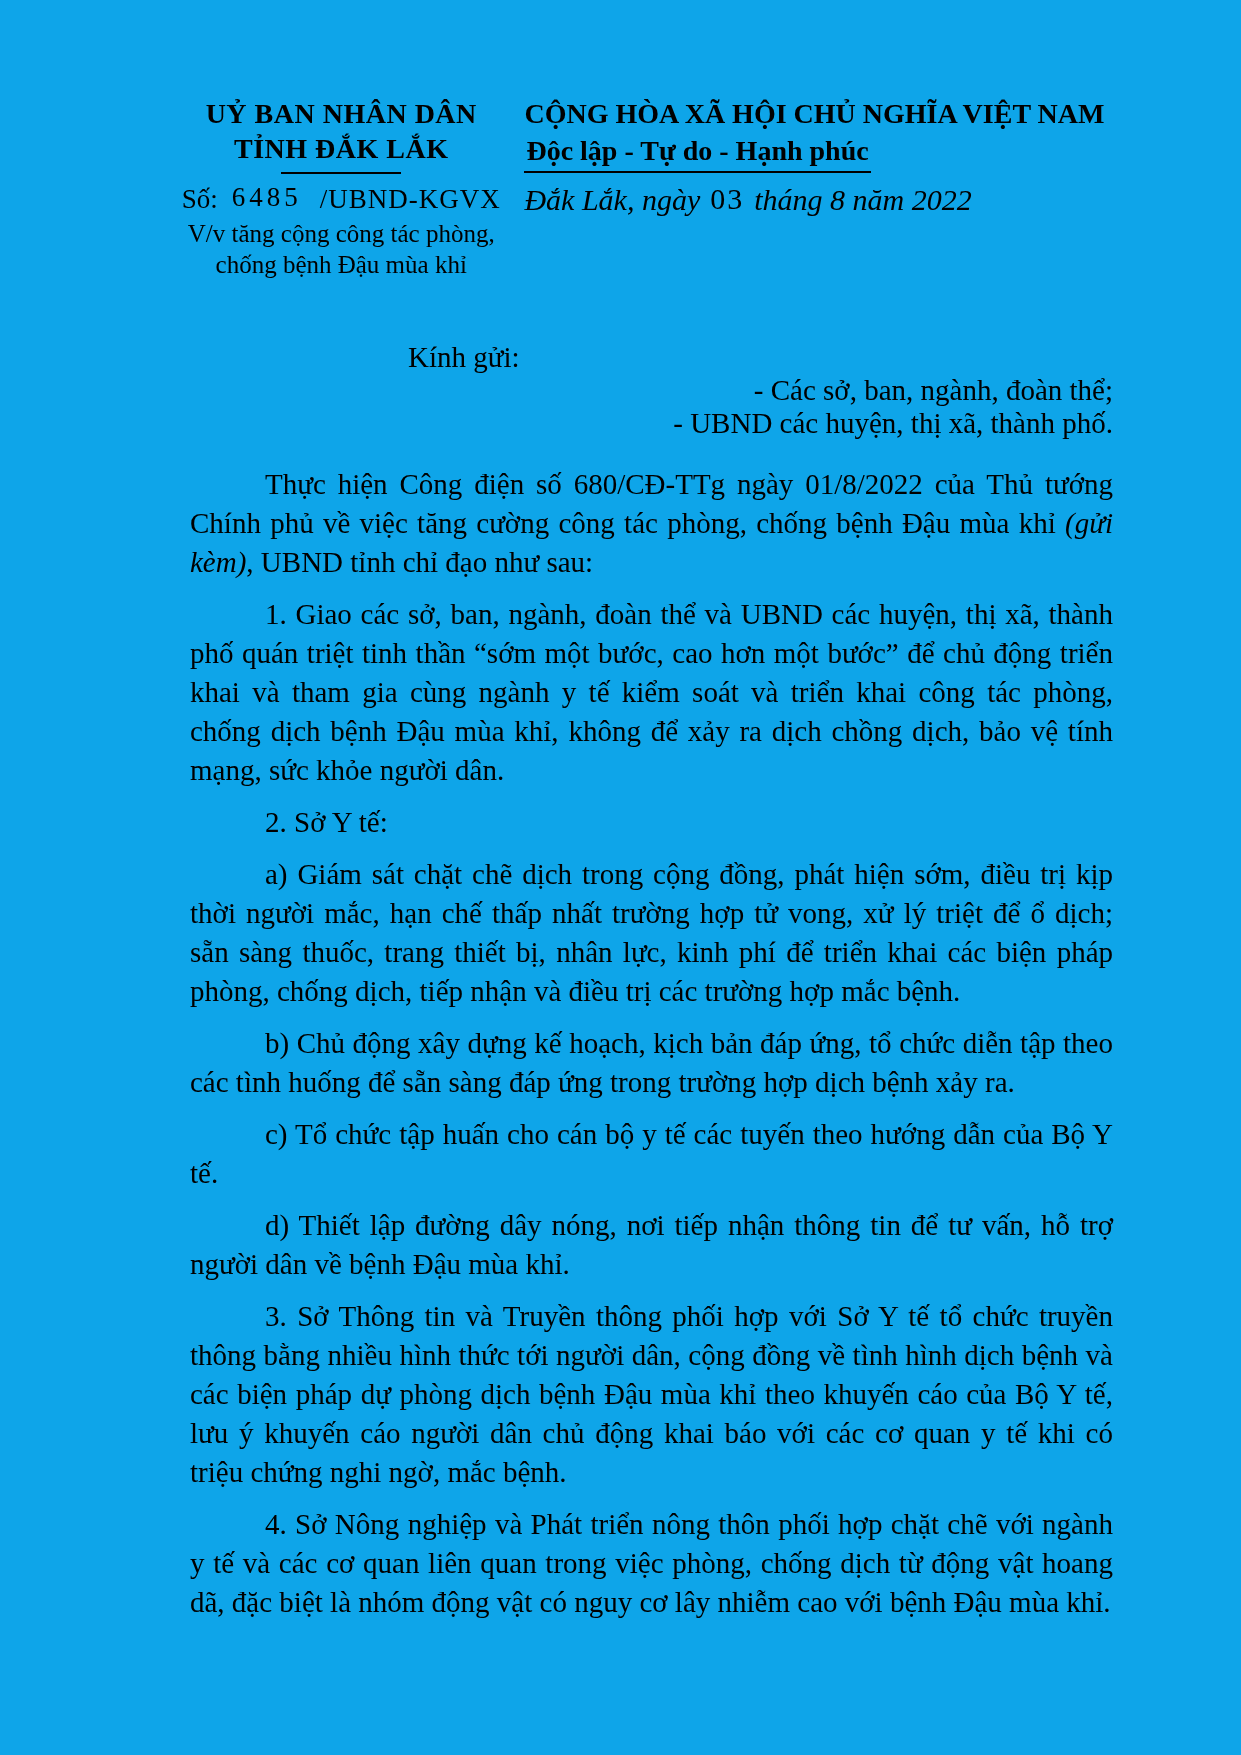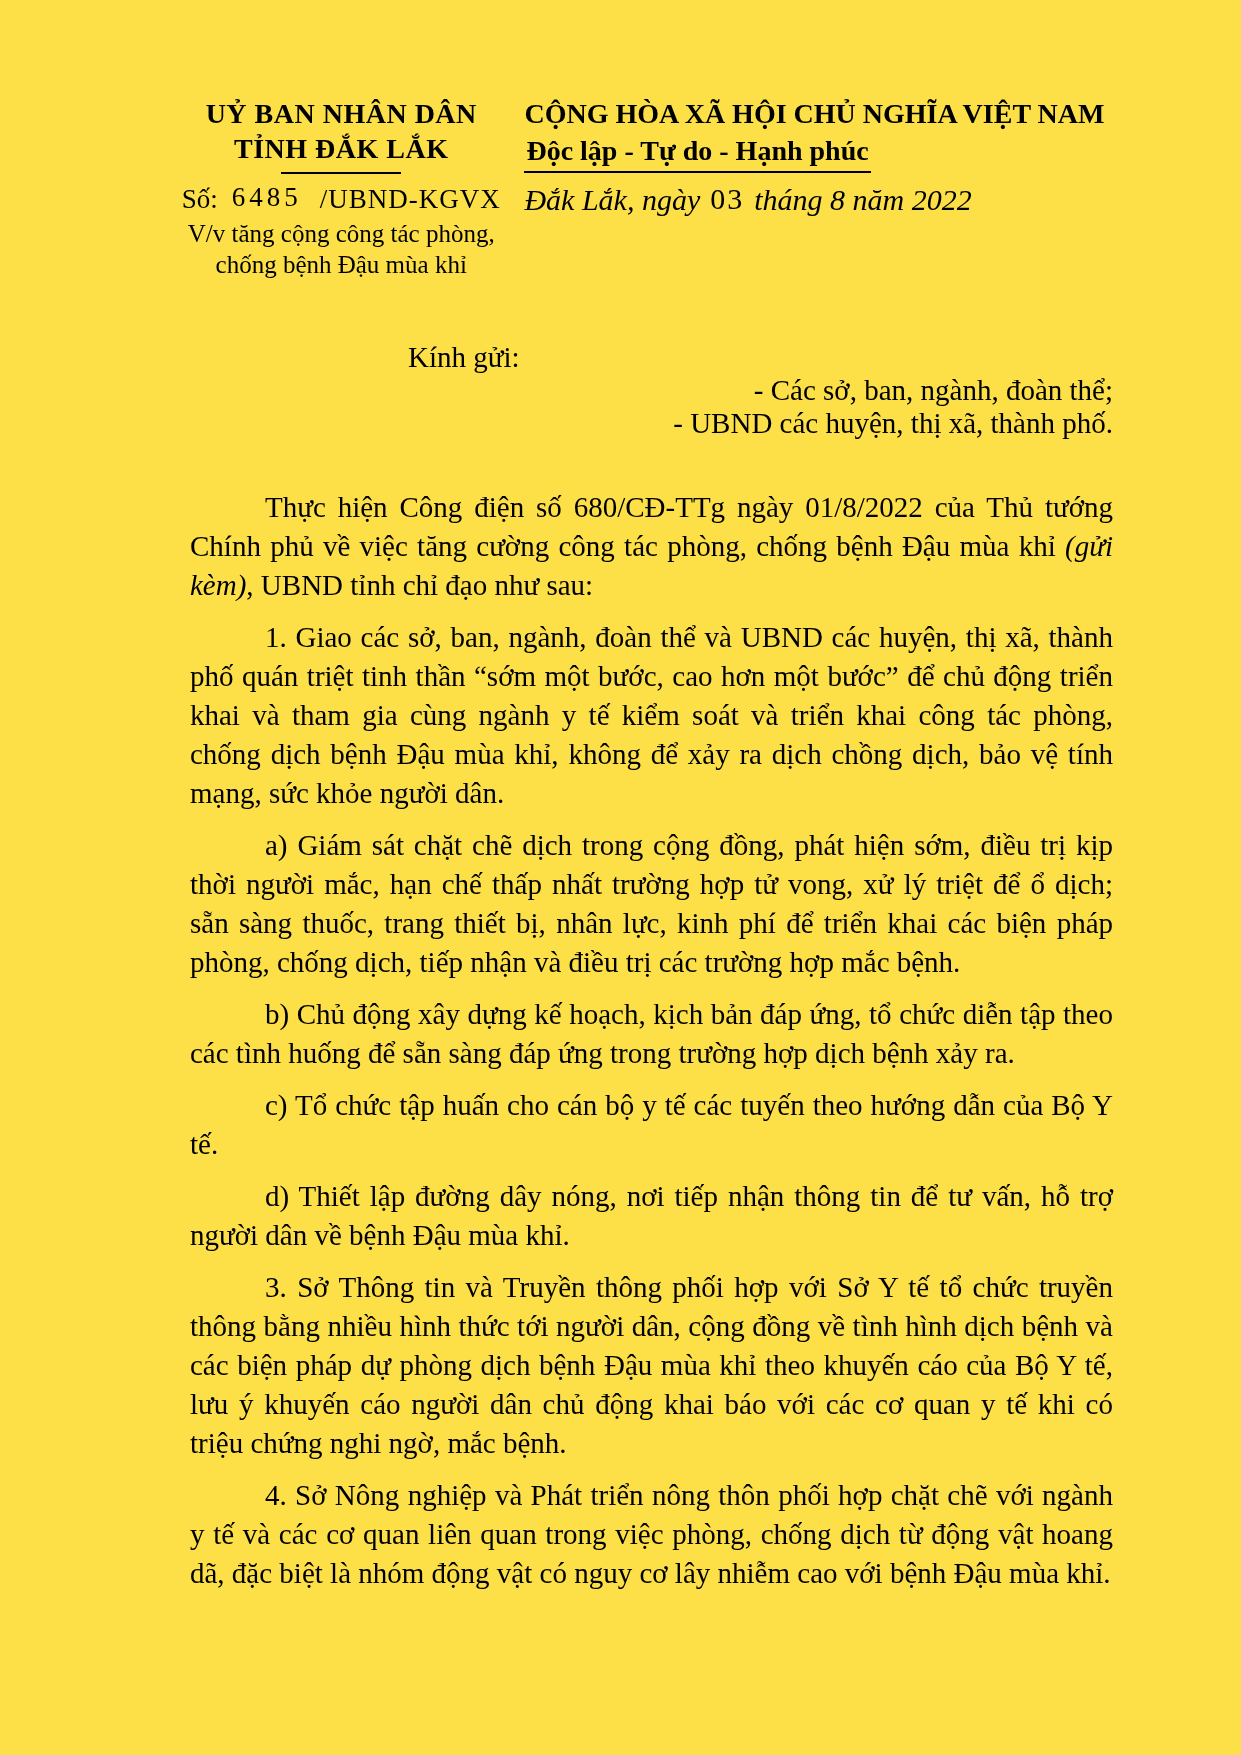--- a/index.html
+++ b/index.html
@@ -1,20 +1,20 @@
 <!DOCTYPE html>
 <html lang="vi"><head>
 <meta charset="utf-8">
 <style>
   html,body{margin:0;padding:0;background:#888;}
   .page{
     position:relative;
     width:1241px;height:1755px;
     margin:0 auto;
-    background:#fde047;
+    background:#0ea5e9;
     color:#000;
     font-family:"Liberation Serif","DejaVu Serif",serif;
     overflow:hidden;
     box-sizing:border-box;
     padding-top:96px;
   }
   
   .header{display:flex;align-items:flex-start;}
   .h-left{width:372px;margin-left:158px;text-align:center;}
   .h-right{width:628px;margin-left:auto;margin-right:98px;text-align:left;}
@@ -28,21 +28,21 @@
   .slogan-wrap{margin-top:3px;}
   .slogan{display:inline-block;font-weight:bold;font-size:28px;line-height:34px;
           border-bottom:2px solid #000;padding:0 2px 3px 2px;}
   .dateline{font-style:italic;font-size:30px;line-height:34px;margin-top:10px;white-space:nowrap;}
   .day-fill{font-style:normal;letter-spacing:2px;margin:0 10px;position:relative;top:-1px;}
   
   .content{margin:0 128px 0 190px;font-size:29px;line-height:39px;}
   .salutation{margin-top:60px;margin-left:218px;line-height:34px;}
   .recipients{margin-left:140px;}
   .recipients div{line-height:33px;text-align:right;}
-  .body-text{margin-top:48px;}
+  .body-text{margin-top:25px;}
   .body-text p{
     margin:13px 0 0 0;
     text-indent:75px;
     text-align:justify;
   }
   .body-text p:first-child{margin-top:0;}
   .it{font-style:italic;}
 </style>
 </head>
 <body>
@@ -82,20 +82,21 @@
       <div>Kính gửi:</div>
       <div class="recipients">
         <div>- Các sở, ban, ngành, đoàn thể;</div>
         <div>- UBND các huyện, thị xã, thành phố.</div>
       </div>
     </div>
 
     <div class="body-text" id="paragraphs">
       <p><span>Thực hiện Công điện số 680/CĐ-TTg ngày 01/8/2022 của Thủ tướng Chính phủ về việc tăng cường công tác phòng, chống bệnh Đậu mùa khỉ </span><span class="it">(gửi kèm)</span><span>, UBND tỉnh chỉ đạo như sau:</span></p>
     <p>1. Giao các sở, ban, ngành, đoàn thể và UBND các huyện, thị xã, thành phố quán triệt tinh thần “sớm một bước, cao hơn một bước” để chủ động triển khai và tham gia cùng ngành y tế kiểm soát và triển khai công tác phòng, chống dịch bệnh Đậu mùa khỉ, không để xảy ra dịch chồng dịch, bảo vệ tính mạng, sức khỏe người dân.</p>
+        <p>2. Sở Y tế:</p>
         <p>a) Giám sát chặt chẽ dịch trong cộng đồng, phát hiện sớm, điều trị kịp thời người mắc, hạn chế thấp nhất trường hợp tử vong, xử lý triệt để ổ dịch; sẵn sàng thuốc, trang thiết bị, nhân lực, kinh phí để triển khai các biện pháp phòng, chống dịch, tiếp nhận và điều trị các trường hợp mắc bệnh.</p>
         <p>b) Chủ động xây dựng kế hoạch, kịch bản đáp ứng, tổ chức diễn tập theo các tình huống để sẵn sàng đáp ứng trong trường hợp dịch bệnh xảy ra.</p>
         <p>c) Tổ chức tập huấn cho cán bộ y tế các tuyến theo hướng dẫn của Bộ Y tế.</p>
         <p>d) Thiết lập đường dây nóng, nơi tiếp nhận thông tin để tư vấn, hỗ trợ người dân về bệnh Đậu mùa khỉ.</p>
         <p>3. Sở Thông tin và Truyền thông phối hợp với Sở Y tế tổ chức truyền thông bằng nhiều hình thức tới người dân, cộng đồng về tình hình dịch bệnh và các biện pháp dự phòng dịch bệnh Đậu mùa khỉ theo khuyến cáo của Bộ Y tế, lưu ý khuyến cáo người dân chủ động khai báo với các cơ quan y tế khi có triệu chứng nghi ngờ, mắc bệnh.</p>
         <p>4. Sở Nông nghiệp và Phát triển nông thôn phối hợp chặt chẽ với ngành y tế và các cơ quan liên quan trong việc phòng, chống dịch từ động vật hoang dã, đặc biệt là nhóm động vật có nguy cơ lây nhiễm cao với bệnh Đậu mùa khỉ.</p>
       </div>
 
   </div>
 

